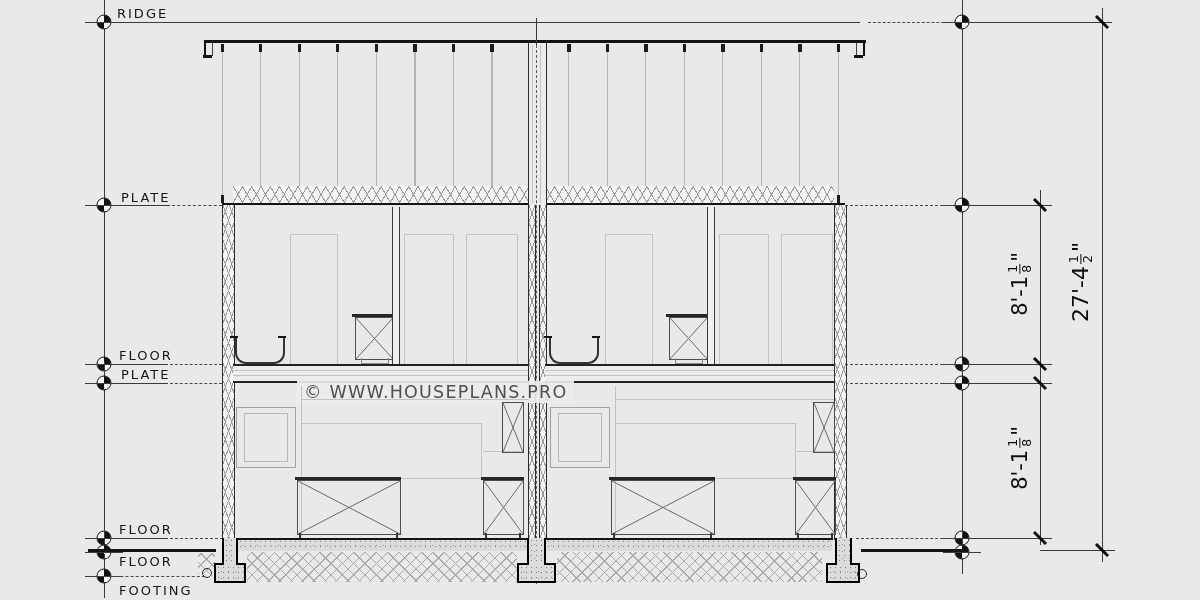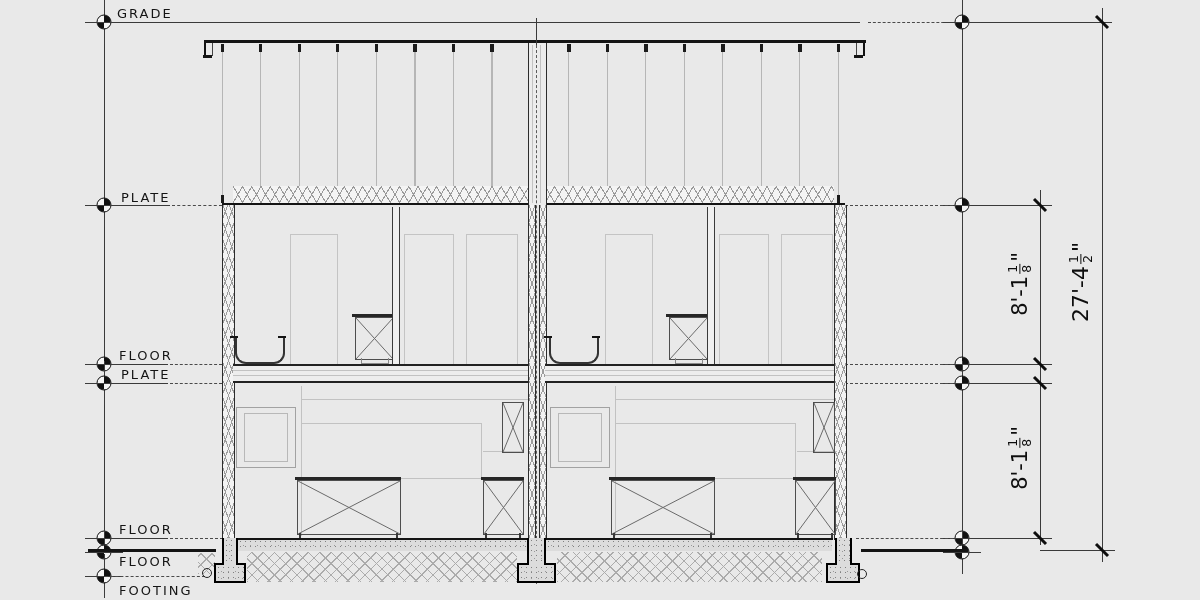--- a/index.html
+++ b/index.html
@@ -79,21 +79,21 @@
   <div class="datum" style="left:104px;top:538px;">
       <i></i>
     </div>
   <div class="datum" style="left:104px;top:552px;">
       <i></i>
     </div>
   <div class="datum" style="left:104px;top:576px;">
       <i></i>
     </div>
 
-  <div class="lvl" style="left:117px;top:6px;">GRADE</div>
+  <div class="lvl" style="left:117px;top:6px;">RIDGE</div>
   <div class="lvl" style="left:121px;top:190px;">PLATE</div>
   <div class="lvl" style="left:119px;top:348px;">FLOOR</div>
   <div class="lvl" style="left:121px;top:367px;">PLATE</div>
   <div class="lvl" style="left:119px;top:522px;">FLOOR</div>
   <div class="lvl" style="left:119px;top:554px;">FLOOR</div>
   <div class="lvl" style="left:119px;top:583px;">FOOTING</div>
 
   <div class="ln" style="left:112px;top:22px;width:748px;height:1px;"></div>
   <div class="dash" style="left:868px;top:22px;width:86px;"></div>
   <div class="ln" style="left:971px;top:22px;width:141px;height:1px;"></div>
@@ -227,20 +227,21 @@
   <div class="doorol" style="left:719px;top:234px;width:48px;height:129px;"></div>
   <div class="doorol" style="left:781px;top:234px;width:50px;height:129px;"></div>
 
   <div class="fband" style="left:233px;top:364px;width:295px;height:15px;"></div>
   <div class="fband" style="left:545px;top:364px;width:289px;height:15px;"></div>
   <div class="lt" style="left:233px;top:370px;width:295px;height:1px;"></div>
   <div class="lt" style="left:545px;top:370px;width:289px;height:1px;"></div>
   <div class="lt" style="left:233px;top:375px;width:295px;height:1px;"></div>
   <div class="lt" style="left:545px;top:375px;width:289px;height:1px;"></div>
 
+  <div class="wm" style="left:297px;top:381px;">© WWW.HOUSEPLANS.PRO</div>
 
   <div class="winol" style="left:236px;top:407px;width:58px;height:59px;">
       <i></i>
     </div>
   <div class="lt" style="left:301px;top:386px;width:1px;height:150px;"></div>
   <div class="lt" style="left:301px;top:399px;width:227px;height:1px;"></div>
   <div class="lt" style="left:301px;top:423px;width:180px;height:1px;"></div>
   <div class="lt" style="left:481px;top:423px;width:1px;height:55px;"></div>
   <div class="lt" style="left:398px;top:478px;width:85px;height:1px;"></div>
   <div class="lt" style="left:483px;top:451px;width:40px;height:1px;"></div>

